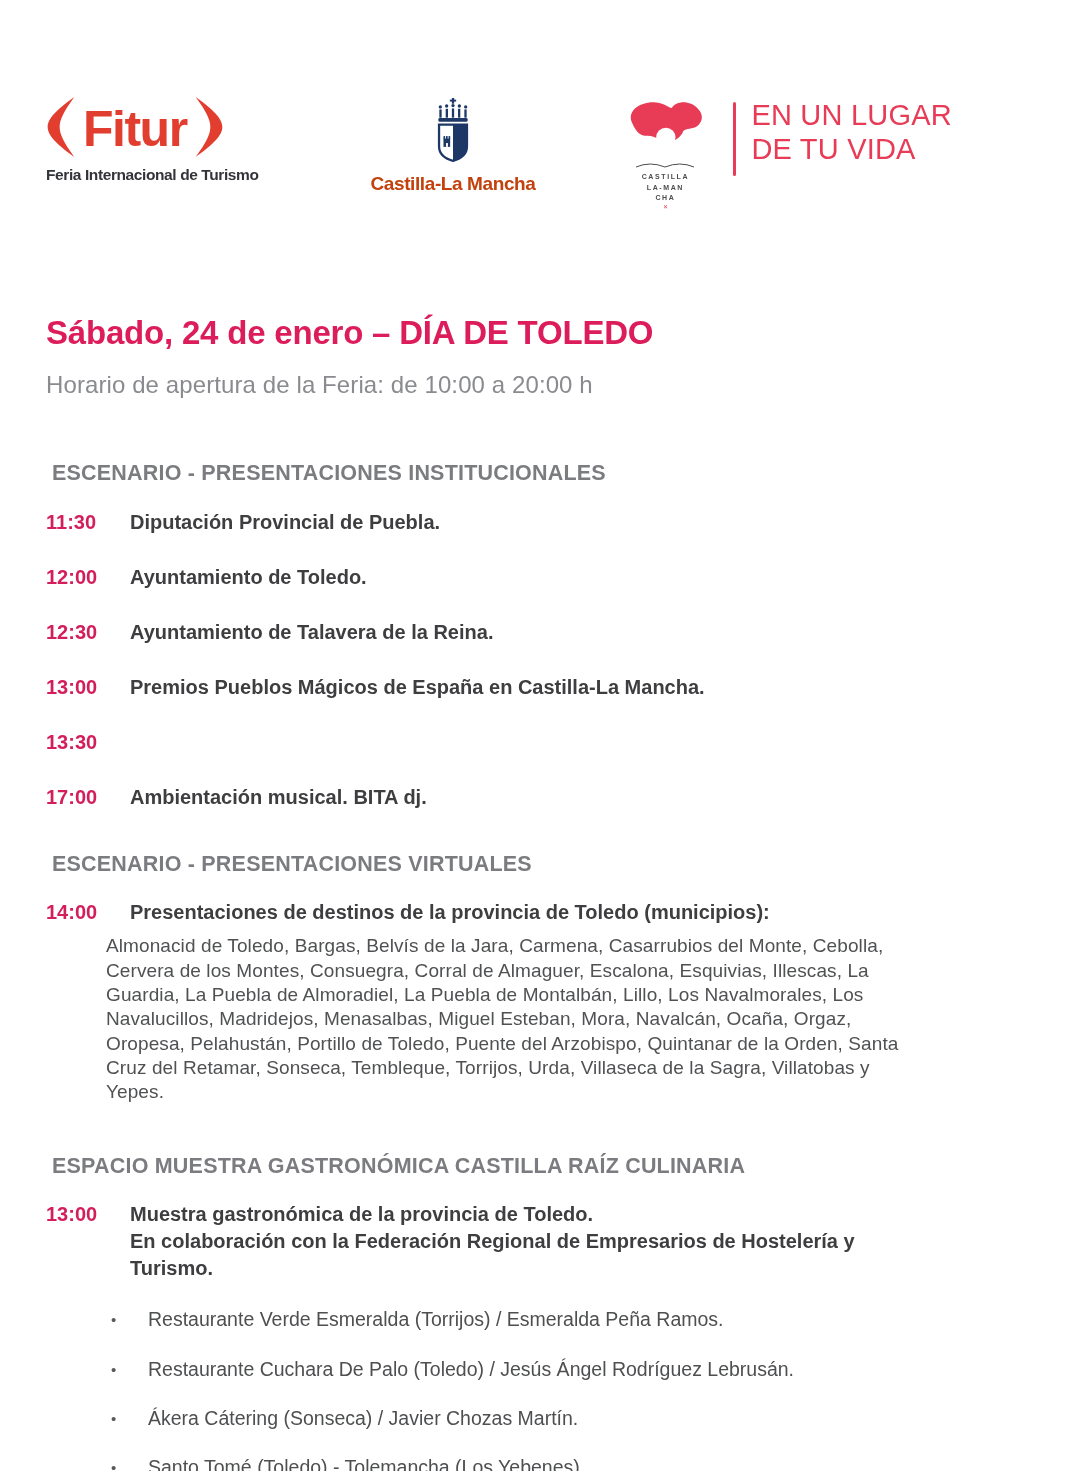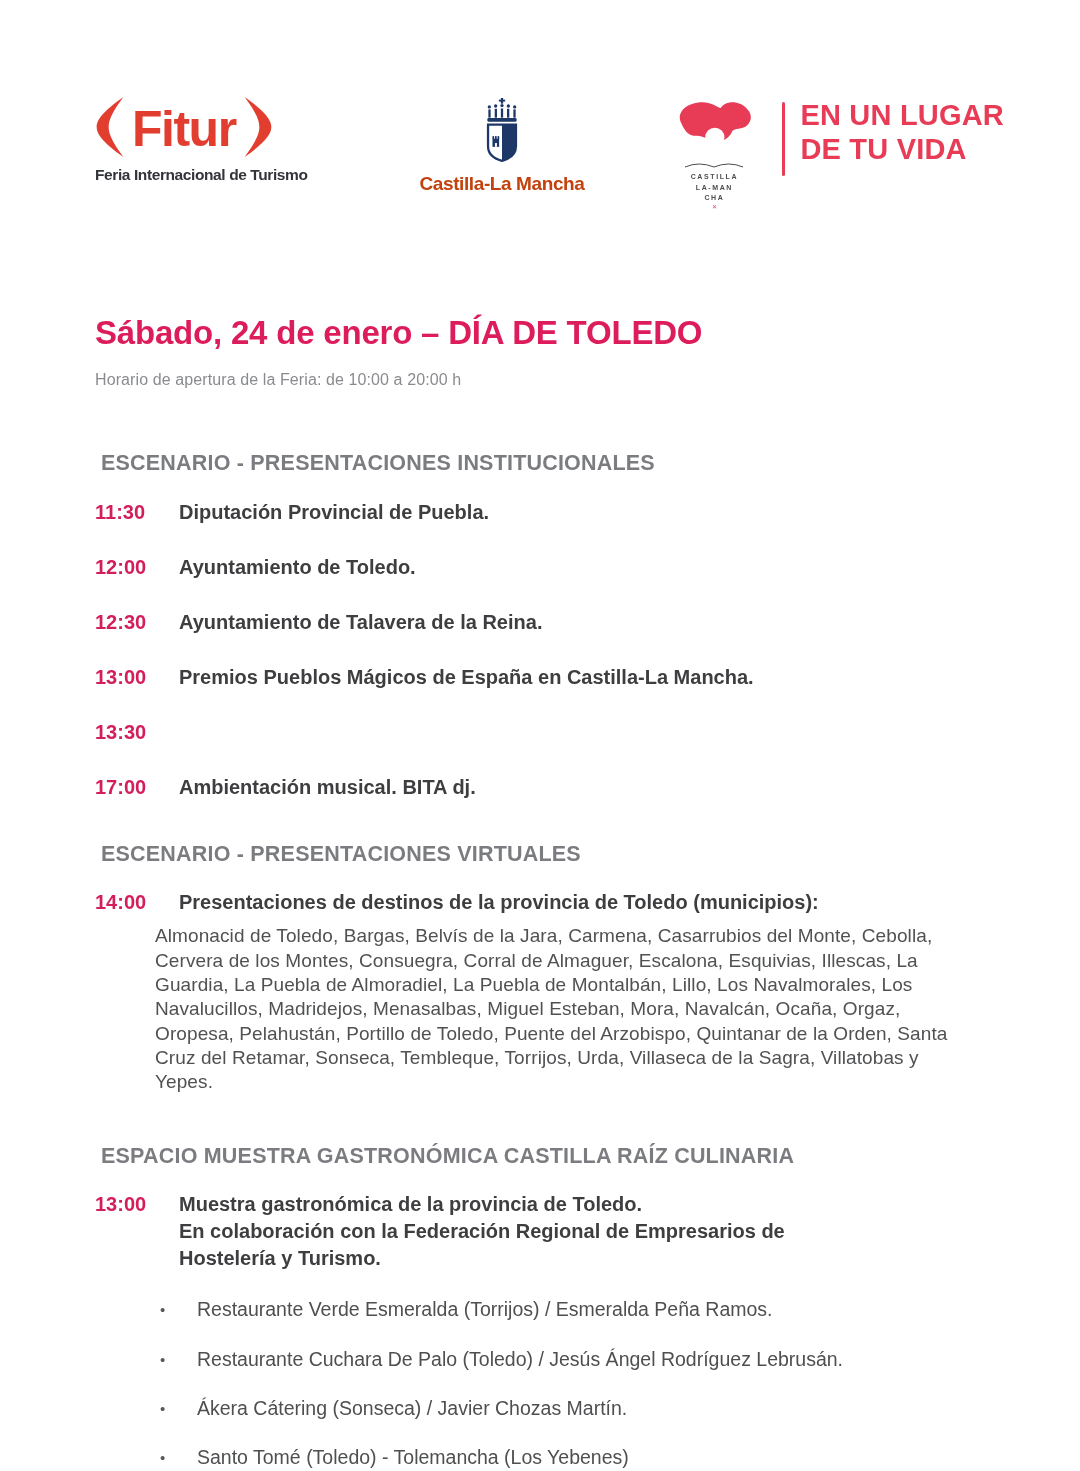--- a/index.html
+++ b/index.html
@@ -1,36 +1,36 @@
 <!DOCTYPE html>
 <html><head>
 <meta charset="utf-8">
 <style>
   html,body{margin:0;padding:0;background:#ffffff;}
   body{width:1080px;height:1471px;font-family:"Liberation Sans",sans-serif;color:#3e3e40;overflow:hidden;}
-  .page{position:relative;width:968px;height:1471px;padding:0 95px;box-sizing:border-box;}
+  .page{position:relative;width:968px;height:1471px;padding:0 46px;box-sizing:border-box;}
 
   
   .logos{display:flex;align-items:flex-start;padding-top:98px;height:100px;}
   .fitur{display:flex;flex-direction:column;width:215px;}
   .fitur-row{display:flex;align-items:center;gap:7px;height:62px;}
   .fitur-word{font-size:50px;font-weight:700;color:#e23e30;letter-spacing:-1.5px;line-height:1;}
   .fitur-tag{margin-top:6px;font-size:15.5px;font-weight:700;color:#33343a;letter-spacing:-0.4px;white-space:nowrap;}
   .clm{margin-left:112px;display:flex;flex-direction:column;align-items:center;width:165px;}
   .clm-label{margin-top:5px;font-size:19px;font-weight:700;color:#c2410c;letter-spacing:-0.4px;white-space:nowrap;}
   .lugar{margin-left:78px;display:flex;align-items:flex-start;}
   .lugar-left{width:104px;display:flex;flex-direction:column;align-items:center;}
   .lugar-caps{font-size:7px;font-weight:600;letter-spacing:1.6px;color:#4c4c4e;text-align:center;line-height:1.5;}
   .lugar-mark{font-size:6px;color:#e73b56;line-height:1.2;}
   .lugar-divider{width:3px;height:74px;background:#e73b56;margin:4px 15px 0 16px;border-radius:2px;}
-  .lugar-text{font-size:29px;font-weight:700;color:#e73b56;line-height:1.17;letter-spacing:0.2px;margin-top:1px;white-space:nowrap;}
+  .lugar-text{font-size:29px;font-weight:400;color:#e73b56;line-height:1.17;letter-spacing:0.2px;margin-top:1px;white-space:nowrap;}
 
   
   .title{margin-top:118px;font-size:33px;font-weight:800;color:#dd1c5b;letter-spacing:-0.2px;line-height:1;}
-  .subtitle{margin-top:15px;font-size:16px;font-weight:400;color:#8a8b8f;letter-spacing:0.1px;}
+  .subtitle{margin-top:15px;font-size:24px;font-weight:400;color:#8a8b8f;letter-spacing:0.1px;}
 
   
   .section-heading{margin:6px;font-size:21.5px;font-weight:800;color:#7b7c80;letter-spacing:0.2px;line-height:1.1;}
   .sec1 .section-heading{margin-top:63px;}
   .sec2 .section-heading{margin-top:42px;}
   .sec3 .section-heading{margin-top:50px;}
   .items{margin-top:23px;}
   .sched-item{display:flex;align-items:flex-start;margin-bottom:28px;font-size:20px;font-weight:700;color:#3e3e40;line-height:1.35;gap:24px;}
   .sched-item .time{flex:none;width:60px;color:#d41e5c;}
   .detail{margin:2px 0 0 60px;width:795px;font-size:19px;font-weight:400;color:#505153;line-height:1.28;letter-spacing:0.1px;}

